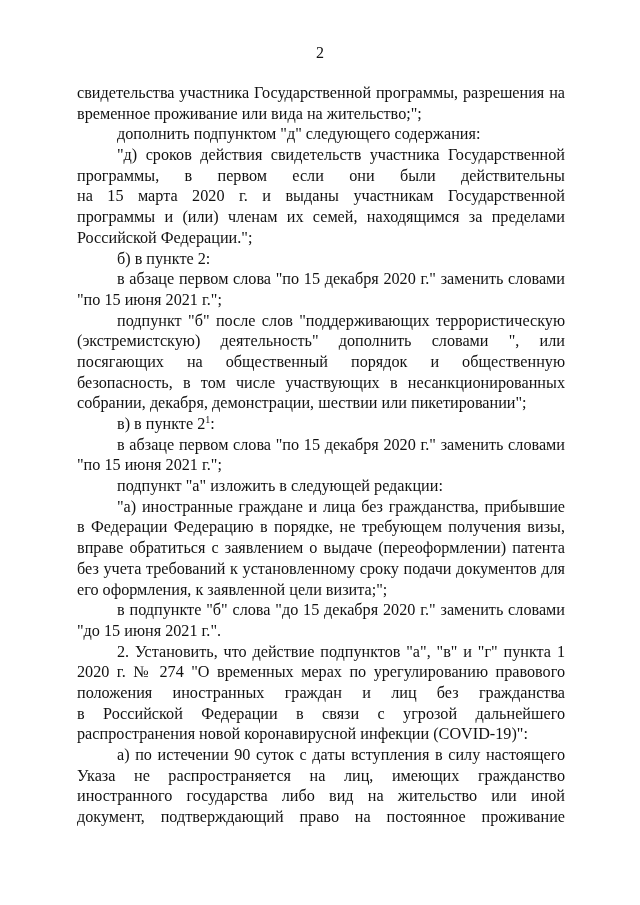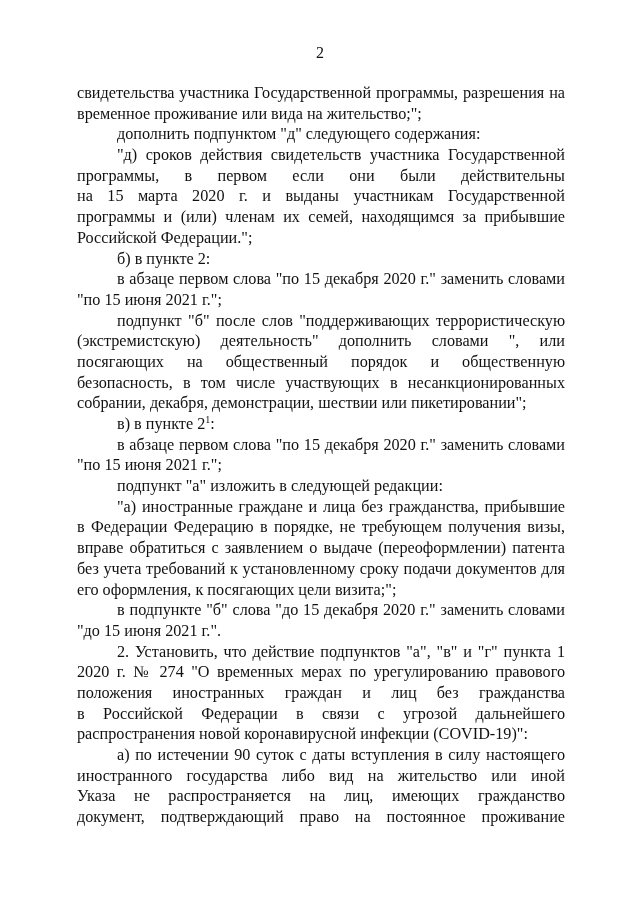--- a/index.html
+++ b/index.html
@@ -27,44 +27,44 @@
 
 <div class="page">
   <div class="page-number">2</div>
   <div class="body-text" id="body-text">
       <div class="line justify"><span>свидетельства участника Государственной программы, разрешения на</span></div>
       <div class="line"><span>временное проживание или вида на жительство;";</span></div>
       <div class="line indent"><span>дополнить подпунктом "д" следующего содержания:</span></div>
       <div class="line justify indent"><span>"д) сроков действия свидетельств участника Государственной</span></div>
       <div class="line justify"><span>программы, в первом если они были действительны</span></div>
       <div class="line justify"><span>на 15 марта 2020 г. и выданы участникам Государственной</span></div>
-      <div class="line justify"><span>программы и (или) членам их семей, находящимся за прибывшие</span></div>
+      <div class="line justify"><span>программы и (или) членам их семей, находящимся за пределами</span></div>
       <div class="line"><span>Российской Федерации.";</span></div>
       <div class="line indent"><span>б) в пункте 2:</span></div>
       <div class="line justify indent"><span>в абзаце первом слова "по 15 декабря 2020 г." заменить словами</span></div>
       <div class="line"><span>"по 15 июня 2021 г.";</span></div>
       <div class="line justify indent"><span>подпункт "б" после слов "поддерживающих террористическую</span></div>
       <div class="line justify"><span>(экстремистскую) деятельность" дополнить словами ", или</span></div>
       <div class="line justify"><span>посягающих на общественный порядок и общественную</span></div>
       <div class="line justify"><span>безопасность, в том числе участвующих в несанкционированных</span></div>
       <div class="line"><span>собрании, декабря, демонстрации, шествии или пикетировании";</span></div>
       <div class="line indent"><span>в) в пункте 2</span><sup>1</sup><span>:</span></div>
       <div class="line justify indent"><span>в абзаце первом слова "по 15 декабря 2020 г." заменить словами</span></div>
       <div class="line"><span>"по 15 июня 2021 г.";</span></div>
       <div class="line indent"><span>подпункт "а" изложить в следующей редакции:</span></div>
       <div class="line justify indent"><span>"а) иностранные граждане и лица без гражданства, прибывшие</span></div>
       <div class="line justify"><span>в Федерации Федерацию в порядке, не требующем получения визы,</span></div>
       <div class="line justify"><span>вправе обратиться с заявлением о выдаче (переоформлении) патента</span></div>
       <div class="line justify"><span>без учета требований к установленному сроку подачи документов для</span></div>
-      <div class="line"><span>его оформления, к посягающих цели визита;";</span></div>
+      <div class="line"><span>его оформления, к заявленной цели визита;";</span></div>
       <div class="line justify indent"><span>в подпункте "б" слова "до 15 декабря 2020 г." заменить словами</span></div>
       <div class="line"><span>"до 15 июня 2021 г.".</span></div>
       <div class="line justify indent"><span>2. Установить, что действие подпунктов "а", "в" и "г" пункта 1</span></div>
       <div class="line justify"><span>2020 г. № 274 "О временных мерах по урегулированию правового</span></div>
       <div class="line justify"><span>положения иностранных граждан и лиц без гражданства</span></div>
       <div class="line justify"><span>в Российской Федерации в связи с угрозой дальнейшего</span></div>
       <div class="line"><span>распространения новой коронавирусной инфекции (COVID-19)":</span></div>
       <div class="line justify indent"><span>а) по истечении 90 суток с даты вступления в силу настоящего</span></div>
+      <div class="line justify"><span>Указа не распространяется на лиц, имеющих гражданство</span></div>
       <div class="line justify"><span>иностранного государства либо вид на жительство или иной</span></div>
-      <div class="line justify"><span>Указа не распространяется на лиц, имеющих гражданство</span></div>
       <div class="line justify"><span>документ, подтверждающий право на постоянное проживание</span></div>
     </div>
 </div>
 
 </body></html>

